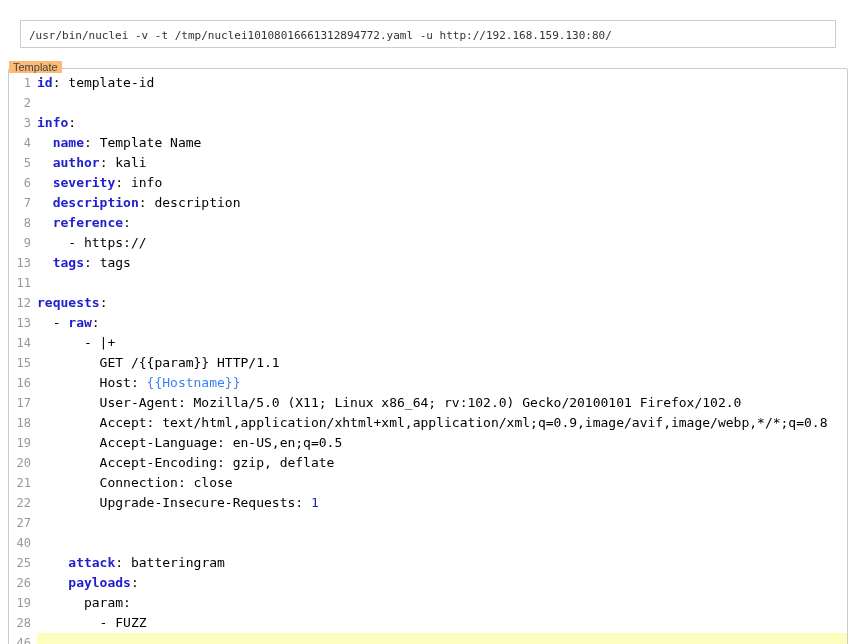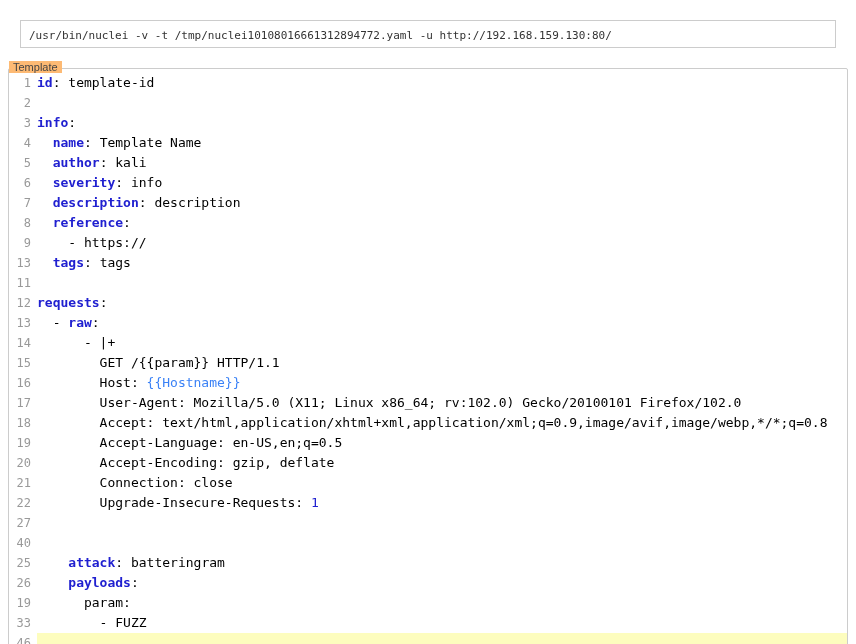--- a/index.html
+++ b/index.html
@@ -101,18 +101,18 @@
         <div class="ln">18</div>
         <div class="ln">19</div>
         <div class="ln">20</div>
         <div class="ln">21</div>
         <div class="ln">22</div>
         <div class="ln">27</div>
         <div class="ln">40</div>
         <div class="ln">25</div>
         <div class="ln">26</div>
         <div class="ln">19</div>
-        <div class="ln">33</div>
+        <div class="ln">28</div>
         <div class="ln">46</div>
       </div>
     <div class="code" id="code"><div class="line"><span class="key">id</span><span class="colon">: </span><span class="val">template-id</span></div><div class="line">&nbsp;</div><div class="line"><span class="key">info</span><span class="colon">:</span></div><div class="line"><span>  </span><span class="key">name</span><span class="colon">: </span><span class="val">Template Name</span></div><div class="line"><span>  </span><span class="key">author</span><span class="colon">: </span><span class="val">kali</span></div><div class="line"><span>  </span><span class="key">severity</span><span class="colon">: </span><span class="val">info</span></div><div class="line"><span>  </span><span class="key">description</span><span class="colon">: </span><span class="val">description</span></div><div class="line"><span>  </span><span class="key">reference</span><span class="colon">:</span></div><div class="line"><span class="val">    - https://</span></div><div class="line"><span>  </span><span class="key">tags</span><span class="colon">: </span><span class="val">tags</span></div><div class="line">&nbsp;</div><div class="line"><span class="key">requests</span><span class="colon">:</span></div><div class="line"><span class="val">  - </span><span class="key">raw</span><span class="colon">:</span></div><div class="line"><span class="val">      - |+</span></div><div class="line"><span class="val">        GET /{{param}} HTTP/1.1</span></div><div class="line"><span class="val">        Host: </span><span class="mustache">{{Hostname}}</span></div><div class="line"><span class="val">        User-Agent: Mozilla/5.0 (X11; Linux x86_64; rv:102.0) Gecko/20100101 Firefox/102.0</span></div><div class="line"><span class="val">        Accept: text/html,application/xhtml+xml,application/xml;q=0.9,image/avif,image/webp,*/*;q=0.8</span></div><div class="line"><span class="val">        Accept-Language: en-US,en;q=0.5</span></div><div class="line"><span class="val">        Accept-Encoding: gzip, deflate</span></div><div class="line"><span class="val">        Connection: close</span></div><div class="line"><span class="val">        Upgrade-Insecure-Requests: </span><span class="num">1</span></div><div class="line">&nbsp;</div><div class="line">&nbsp;</div><div class="line"><span>    </span><span class="key">attack</span><span class="colon">: </span><span class="val">batteringram</span></div><div class="line"><span>    </span><span class="key">payloads</span><span class="colon">:</span></div><div class="line"><span class="val">      param:</span></div><div class="line"><span class="val">        - FUZZ</span></div><div class="line hl">&nbsp;</div></div>
   </div>
 </div>
 
 </body></html>

